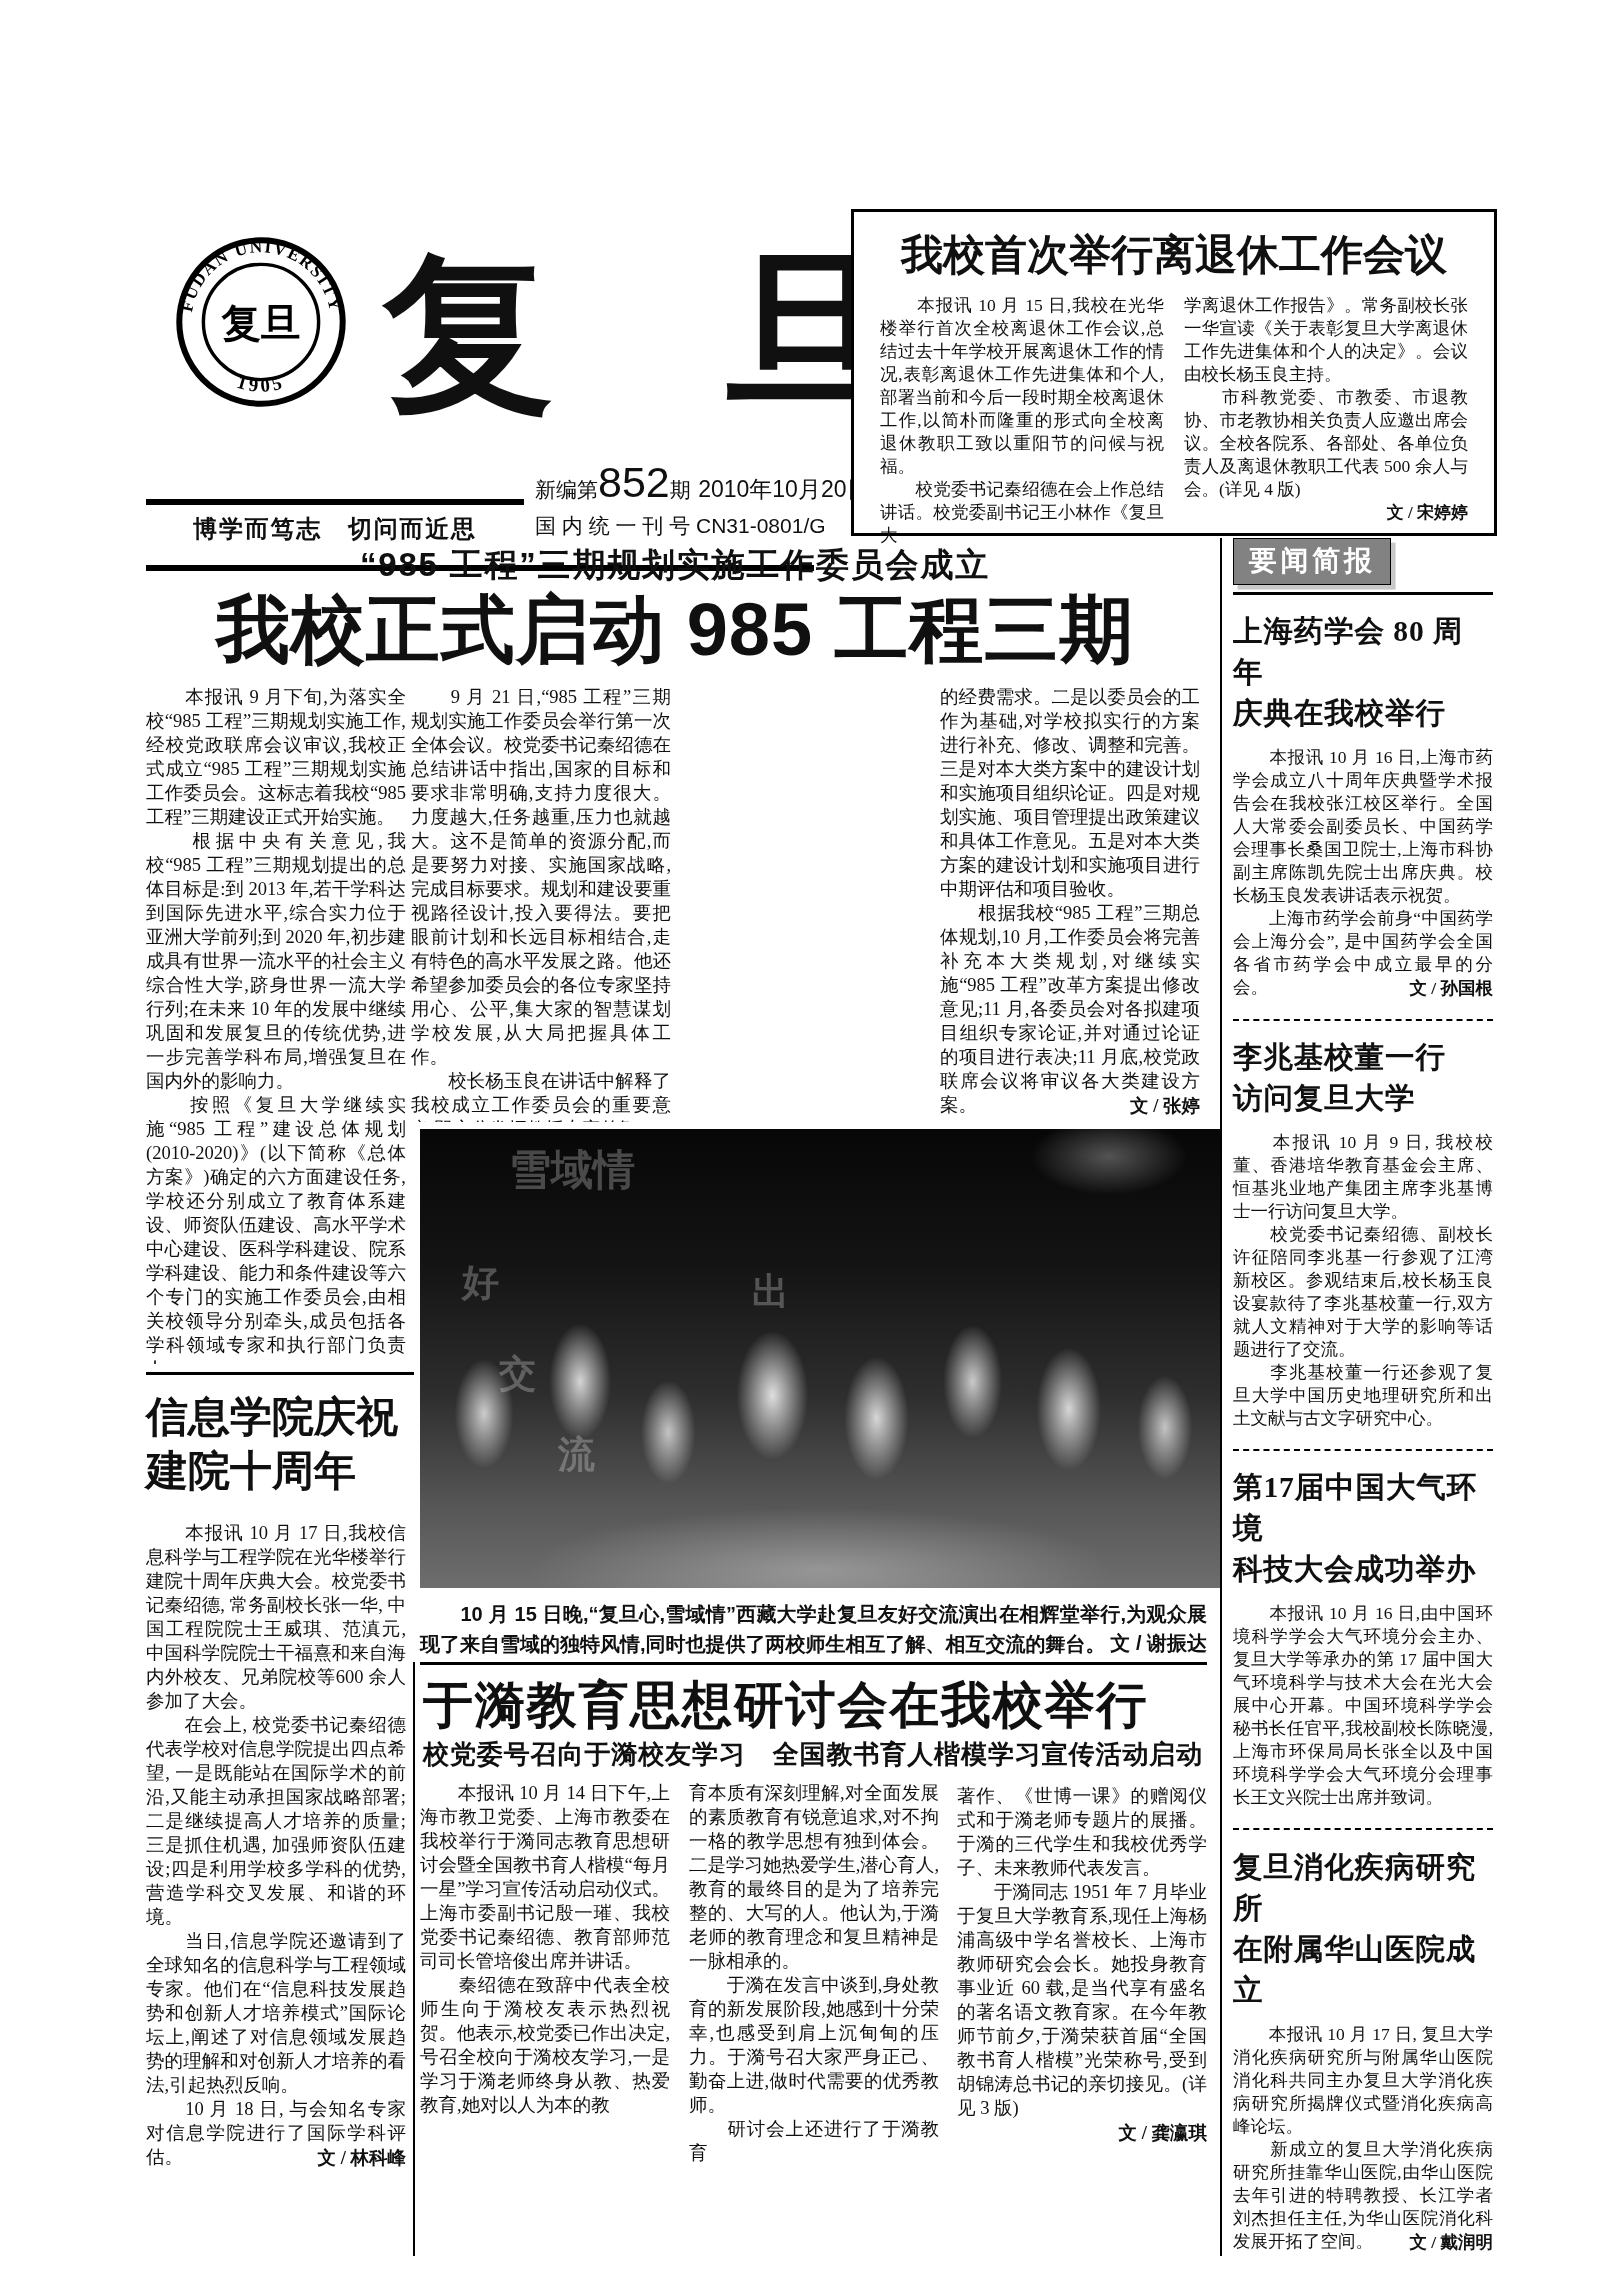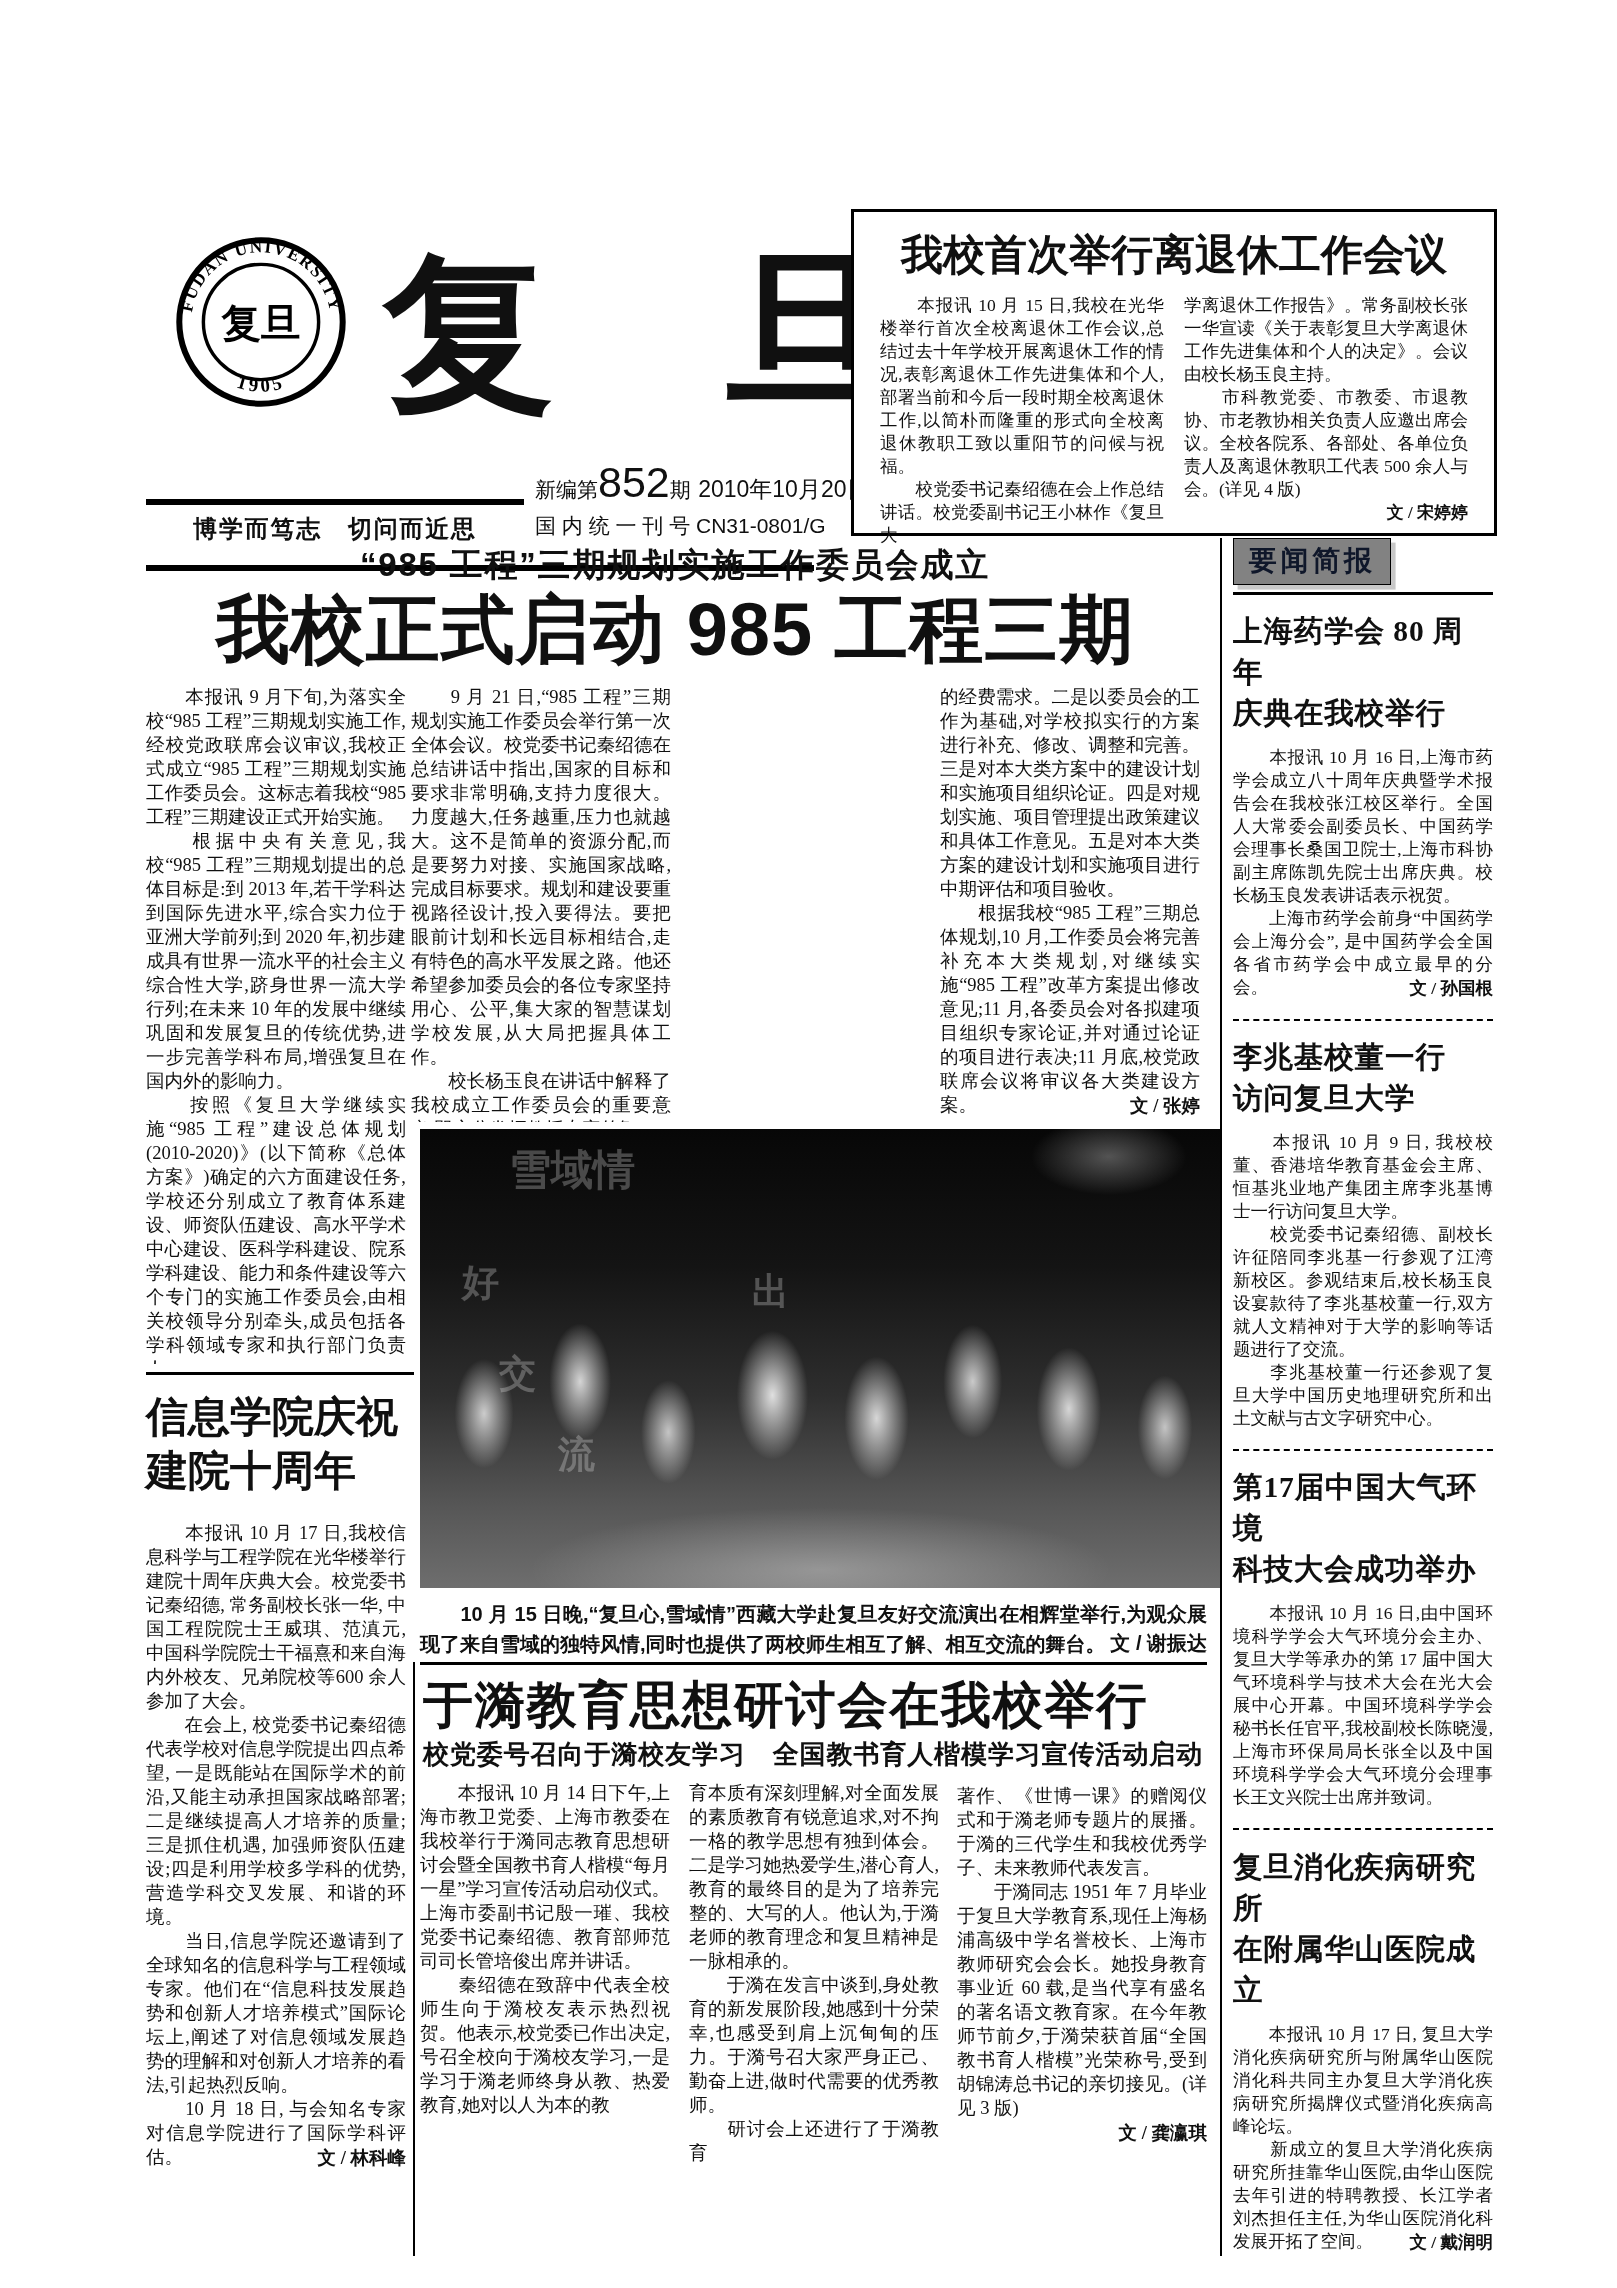--- a/index.html
+++ b/index.html
@@ -74,21 +74,21 @@
   .yuyi-head { font-size:50px; font-weight:900; letter-spacing:1.8px; white-space:nowrap; }
   .yuyi-sub { font-size:26px; font-weight:bold; letter-spacing:0.9px; white-space:nowrap; }
   .yuyi-col { width:250px; }
 
   
   .info-head { font-size:42px; line-height:54px; font-weight:900; white-space:pre-line; }
 
   
   .sidebar { width:260px; }
   .side-tag {
-    display:inline-block; font-size:28px; font-weight:bold; color:#0f172a;
+    display:inline-block; font-size:28px; font-weight:bold; color:#ffffff;
     background:#828282; border:1.8px solid #000; padding:2.8px 14.8px 4.6px 14.8px;
     box-shadow:4.6px 4.6px 0 #c8c8c8; letter-spacing:3.7px;
   }
   .side-tag-rule { height:2.8px; background:#000; margin-top:6.5px; }
   .side-art { padding-top:16.6px; }
   .side-title { font-size:29.5px; line-height:41px; font-weight:900; white-space:pre-line; letter-spacing:0.9px; }
   .side-body { margin-top:12px; font-size:17.5px; line-height:23px; text-align:justify; white-space:pre-line; }
   .side-sep { border-top:2.8px dashed #000; margin-top:18.5px; }
   .v-rule { width:1.8px; background:#000; }
 </style>

